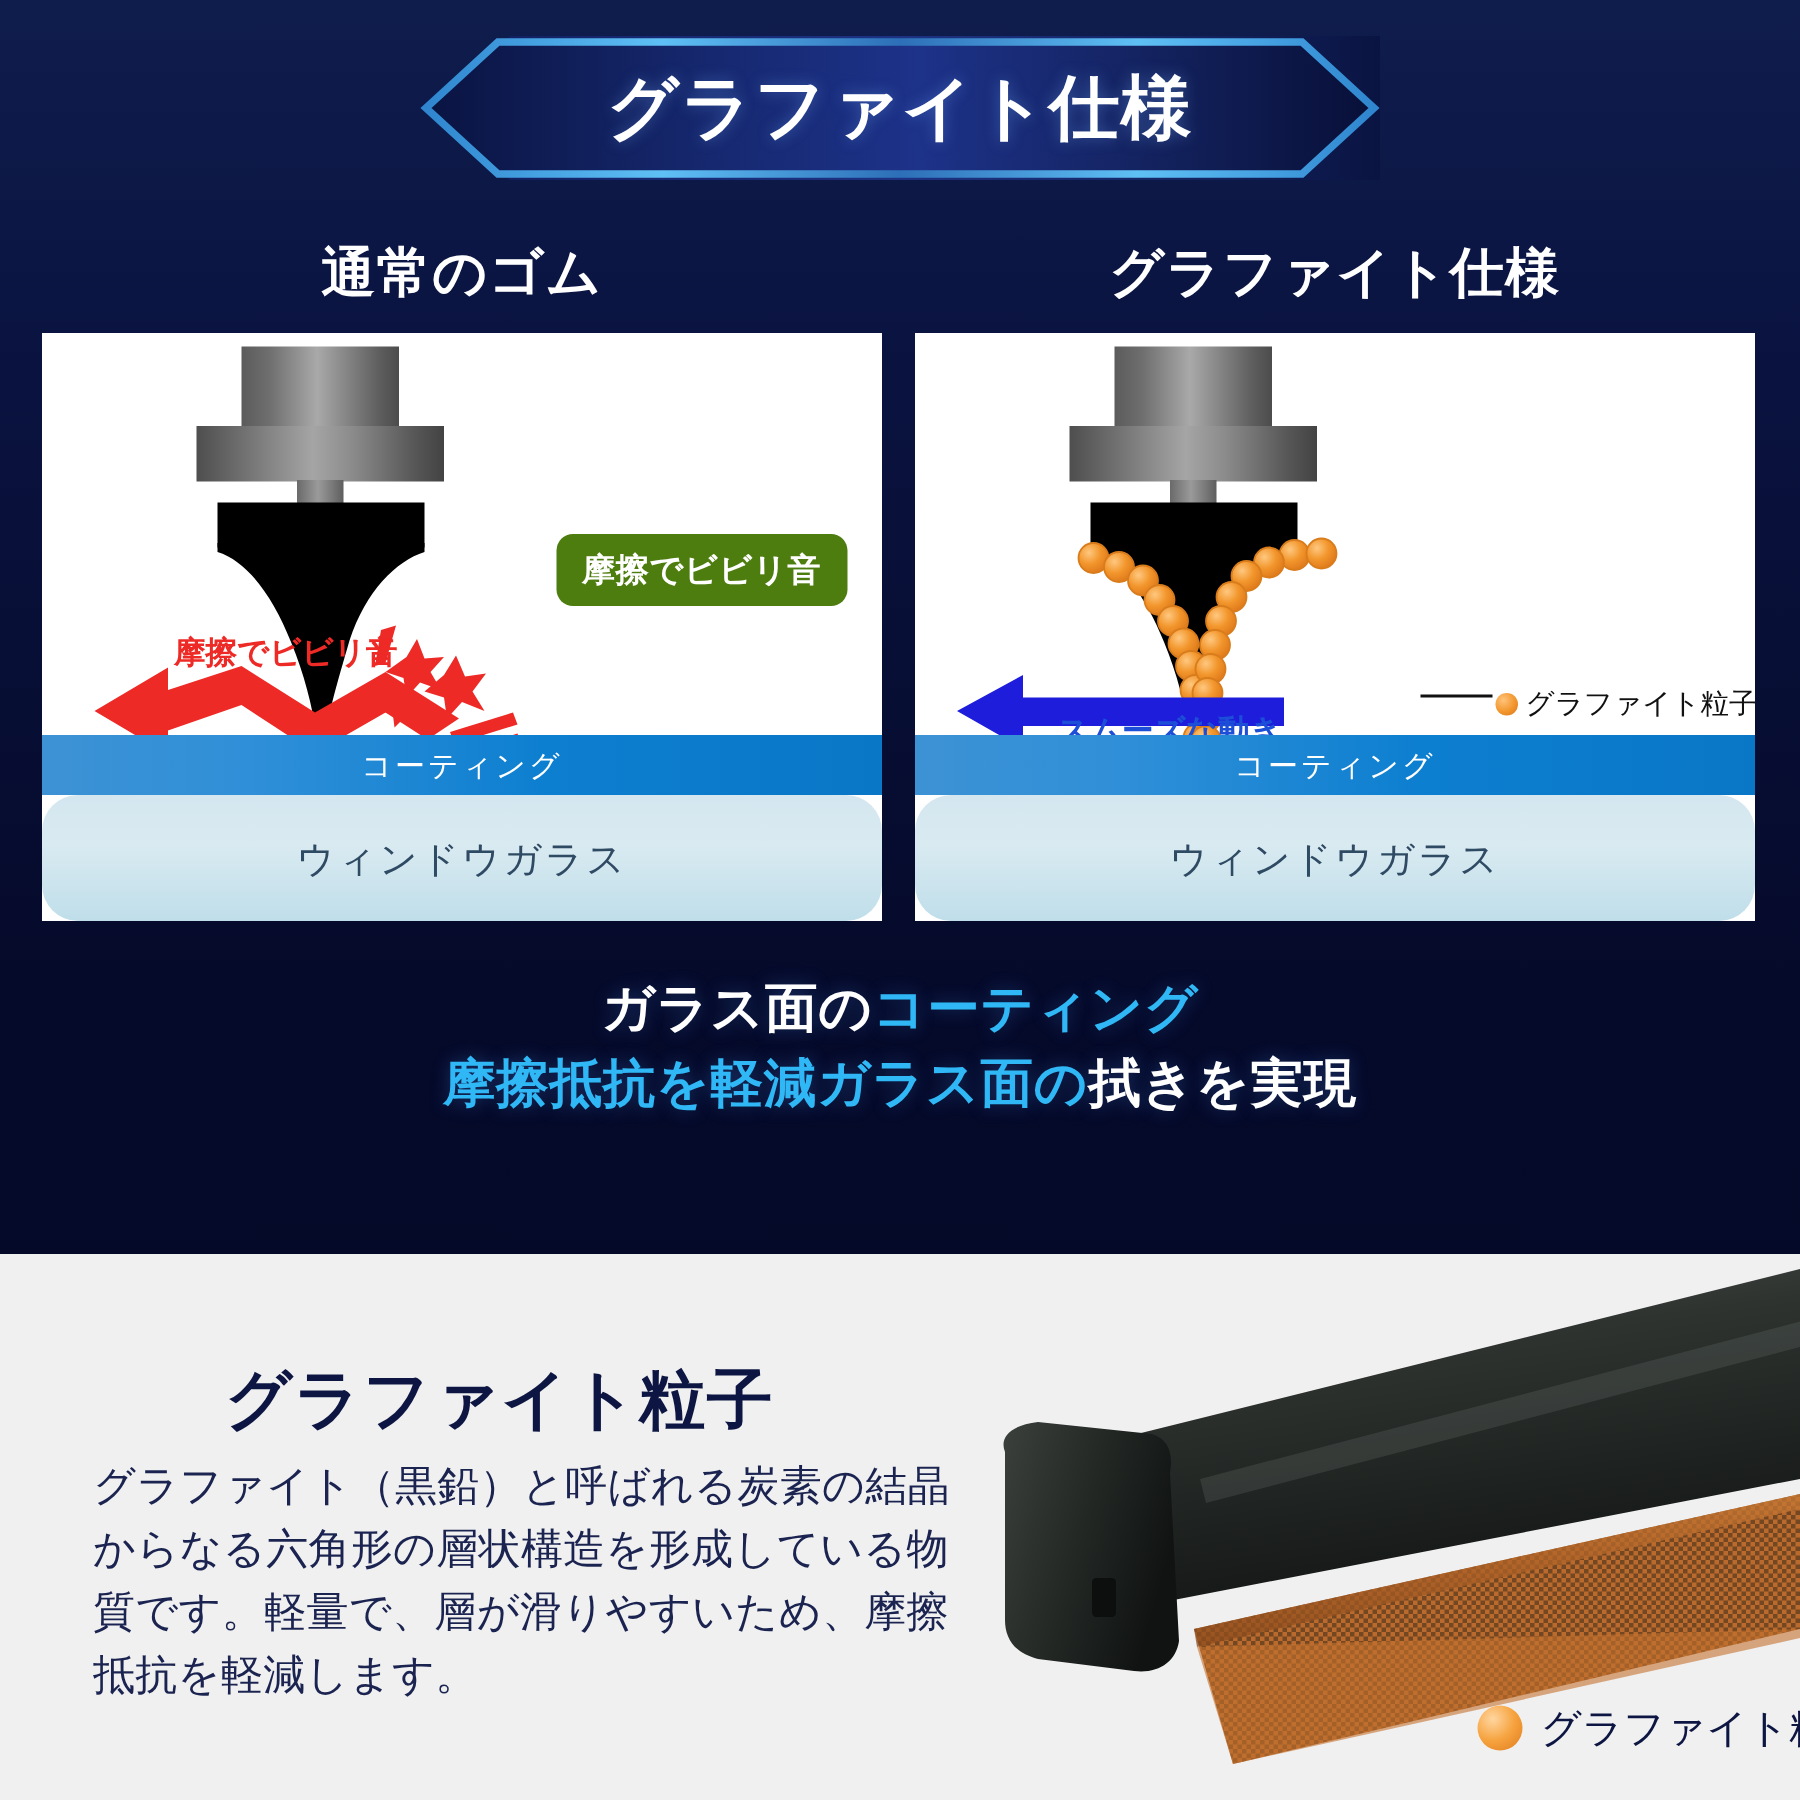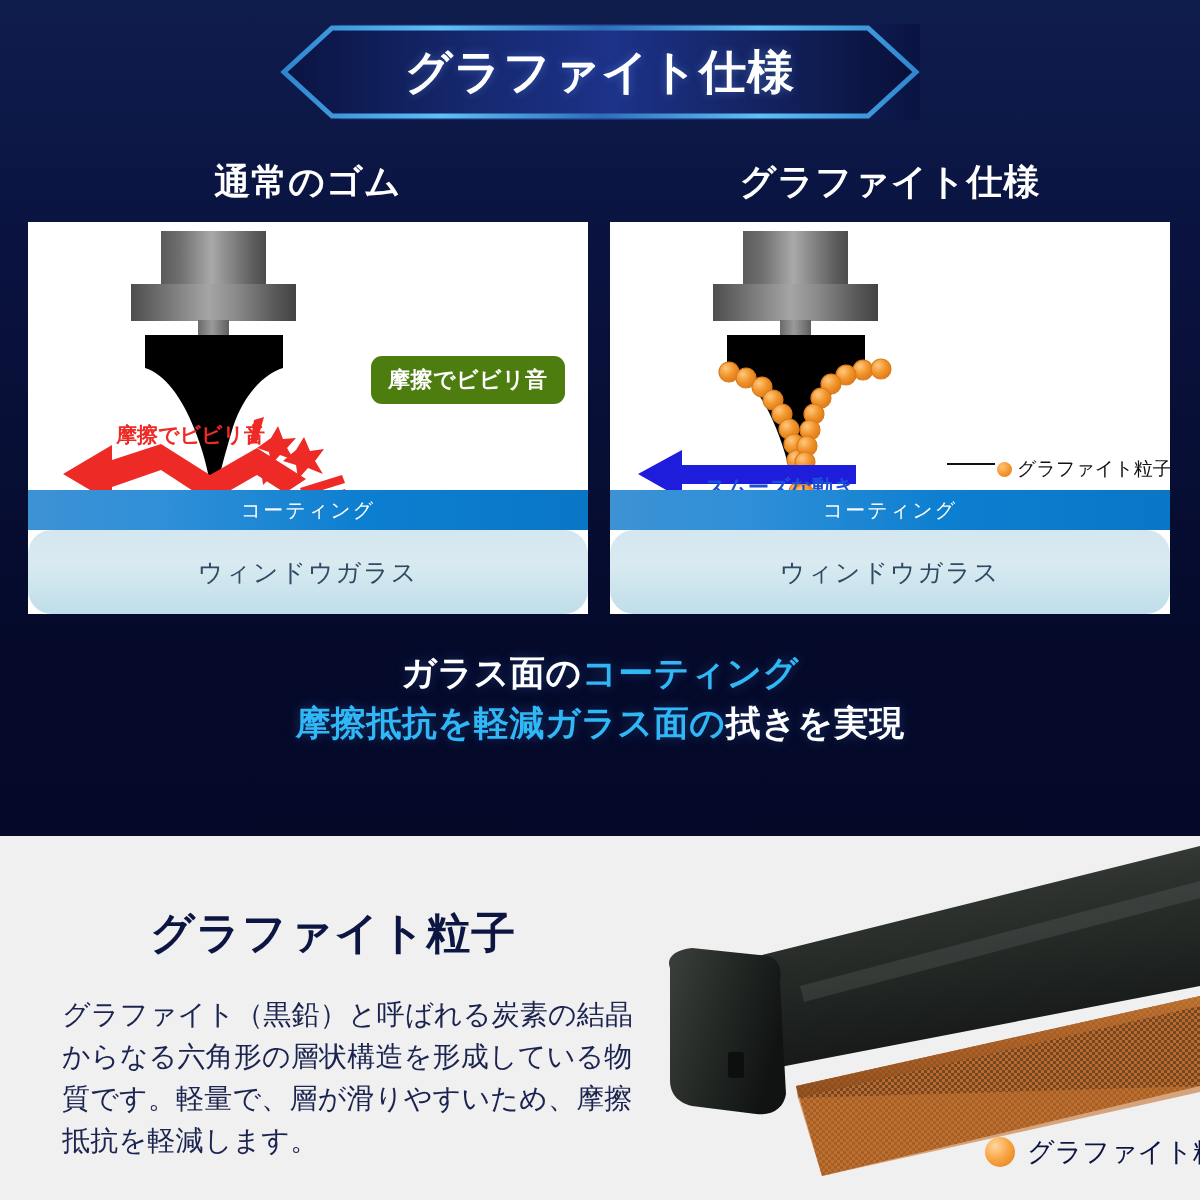--- a/index.html
+++ b/index.html
@@ -228,21 +228,20 @@
     letter-spacing: 1px;
   }
   .bottom-body {
     position: absolute;
     left: 62px; top: 134px;
     width: 578px;
     color: #1b2450;
     font-size: 28px;
     line-height: 1.5;
     letter-spacing: 0.2px;
-    margin-top: 24px;
   }
   .photo { position: absolute; left: 600px; top: 0; width: 600px; height: 364px; }
   .legend {
     position: absolute;
     left: 985px; top: 298px;
     display: flex;
     align-items: center;
     gap: 12px;
     white-space: nowrap;
   }

